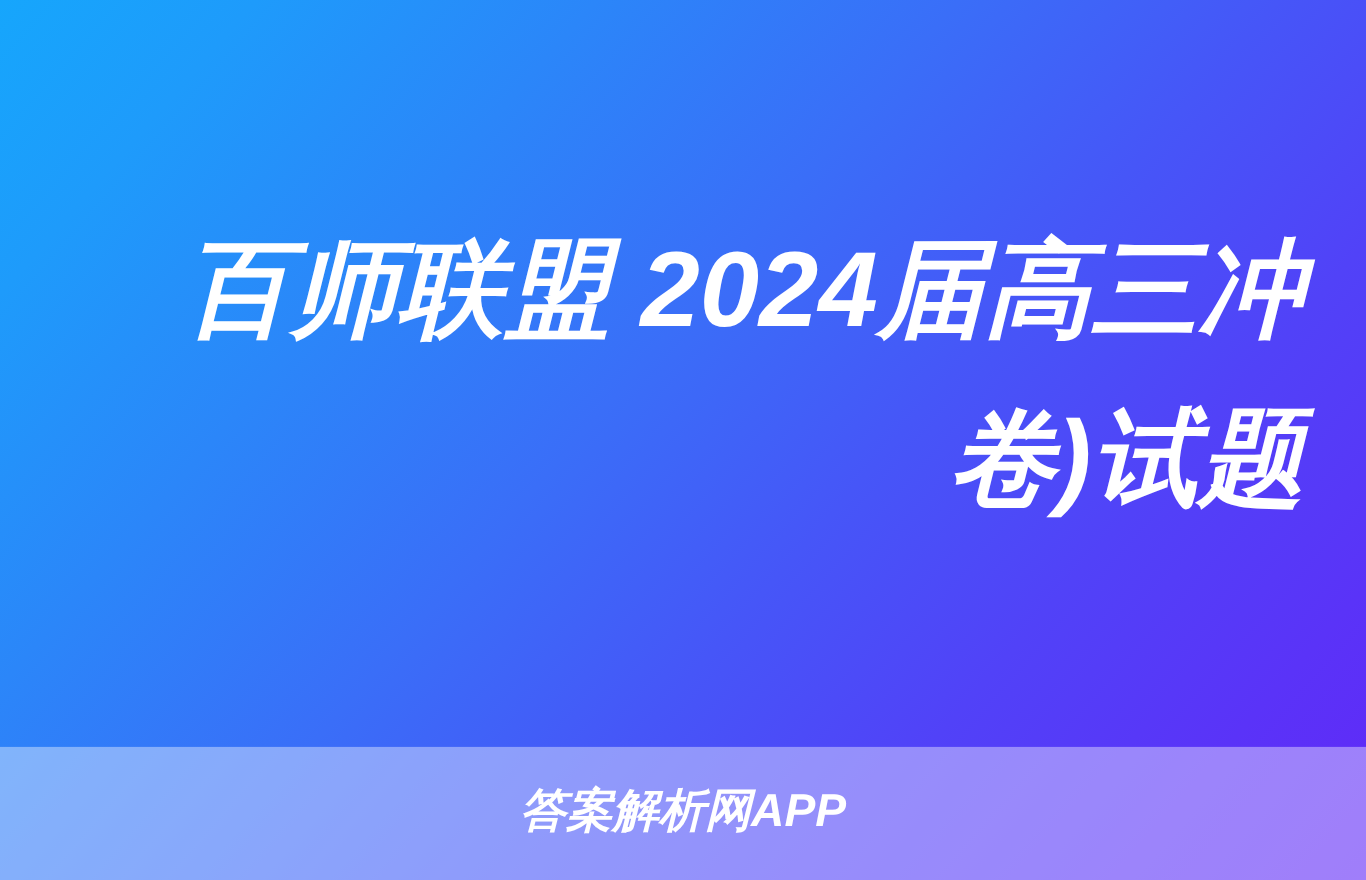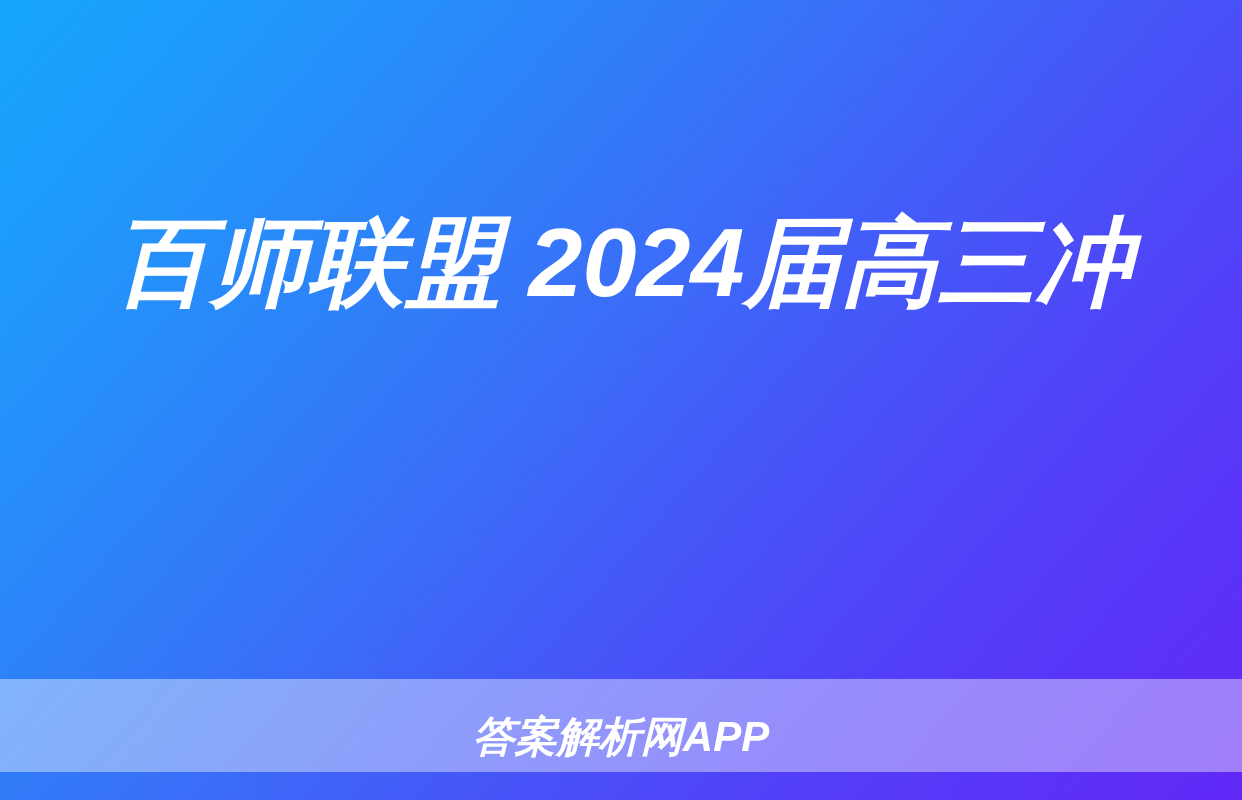--- a/index.html
+++ b/index.html
@@ -25,21 +25,21 @@
         #5a33f8 88%,
         #6128f7 100%);
   }
 
   
   #title-block {
     position: absolute;
     left: 0;
     right: 16px;
     top: 186px;
-    text-align: center;
+    text-align: right;
     padding: 0 40px;
     box-sizing: border-box;
     margin-left: 20px;
   }
   .title-line {
     display: block;
     color: #ffffff;
     font-size: 97px;
     line-height: 154px;
     font-weight: 700;
@@ -48,21 +48,21 @@
     white-space: nowrap;
     text-rendering: geometricPrecision;
   }
 
   
   #bottom-band {
     position: absolute;
     left: 0;
     right: 0;
     top: 679px;
-    height: 93px;
+    height: 121px;
     background: rgba(255, 255, 255, 0.40);
   }
   #watermark {
     position: absolute;
     left: 0;
     right: 0;
     top: 34px;
     text-align: center;
     color: #ffffff;
     font-size: 42px;
@@ -73,19 +73,20 @@
     white-space: nowrap;
   }
 </style>
 </head>
 <body>
 
 <div id="card">
 
   <div id="title-block">
     <span class="title-line">百师联盟 2024届高三冲</span>
+    <span class="title-line">卷)试题</span>
   </div>
 
   <div id="bottom-band">
     <div id="watermark">答案解析网APP</div>
   </div>
 
 </div>
 
 </body></html>

